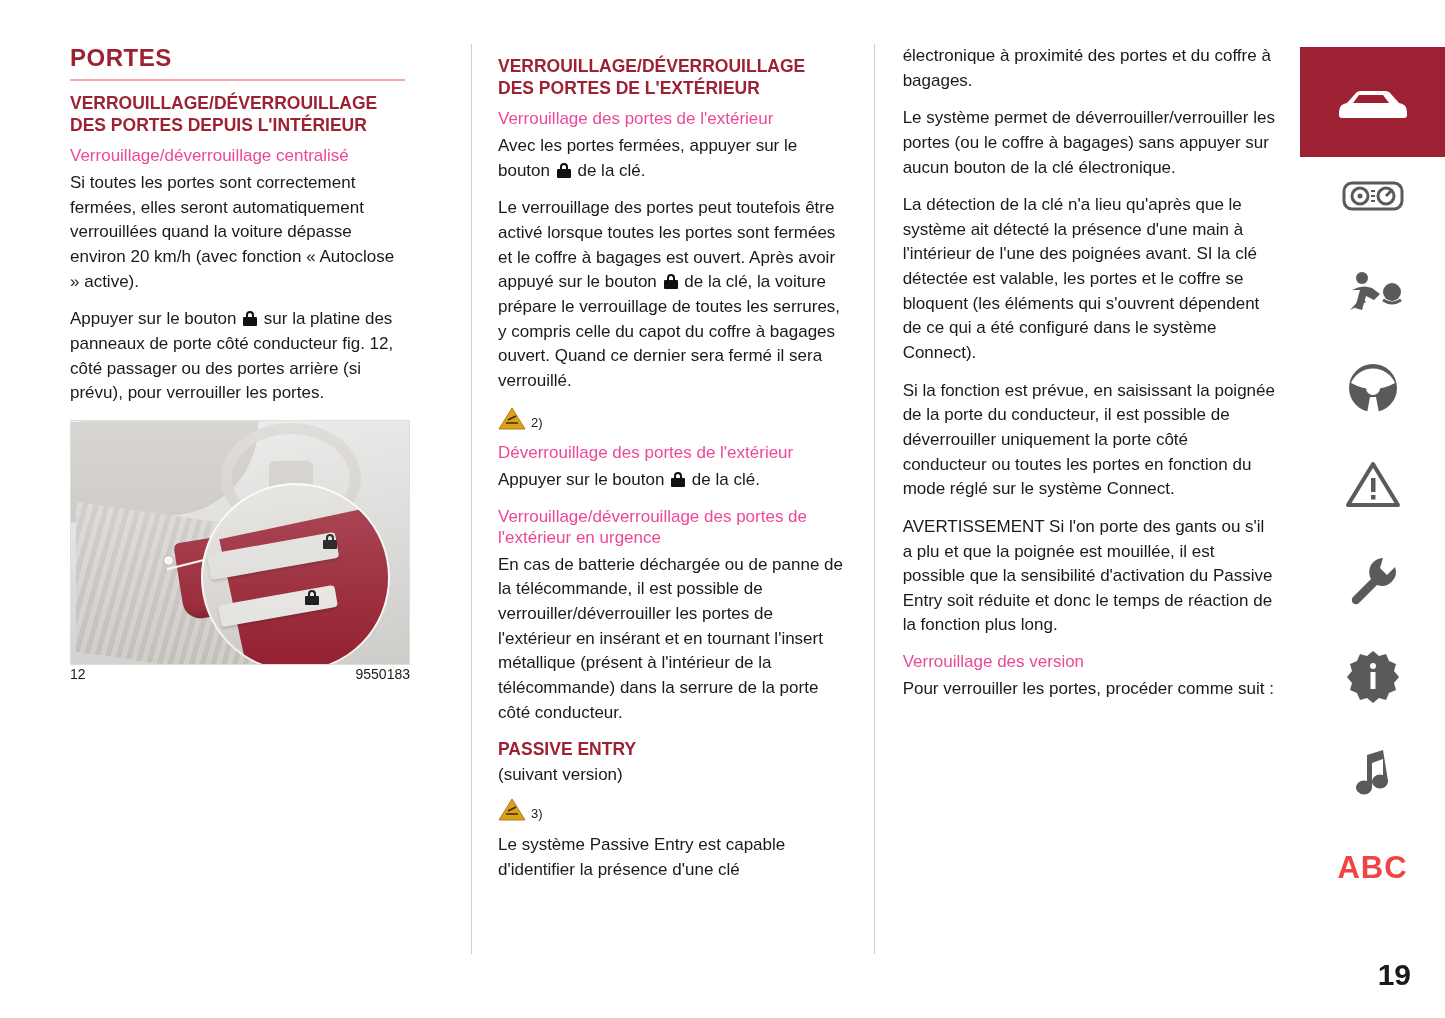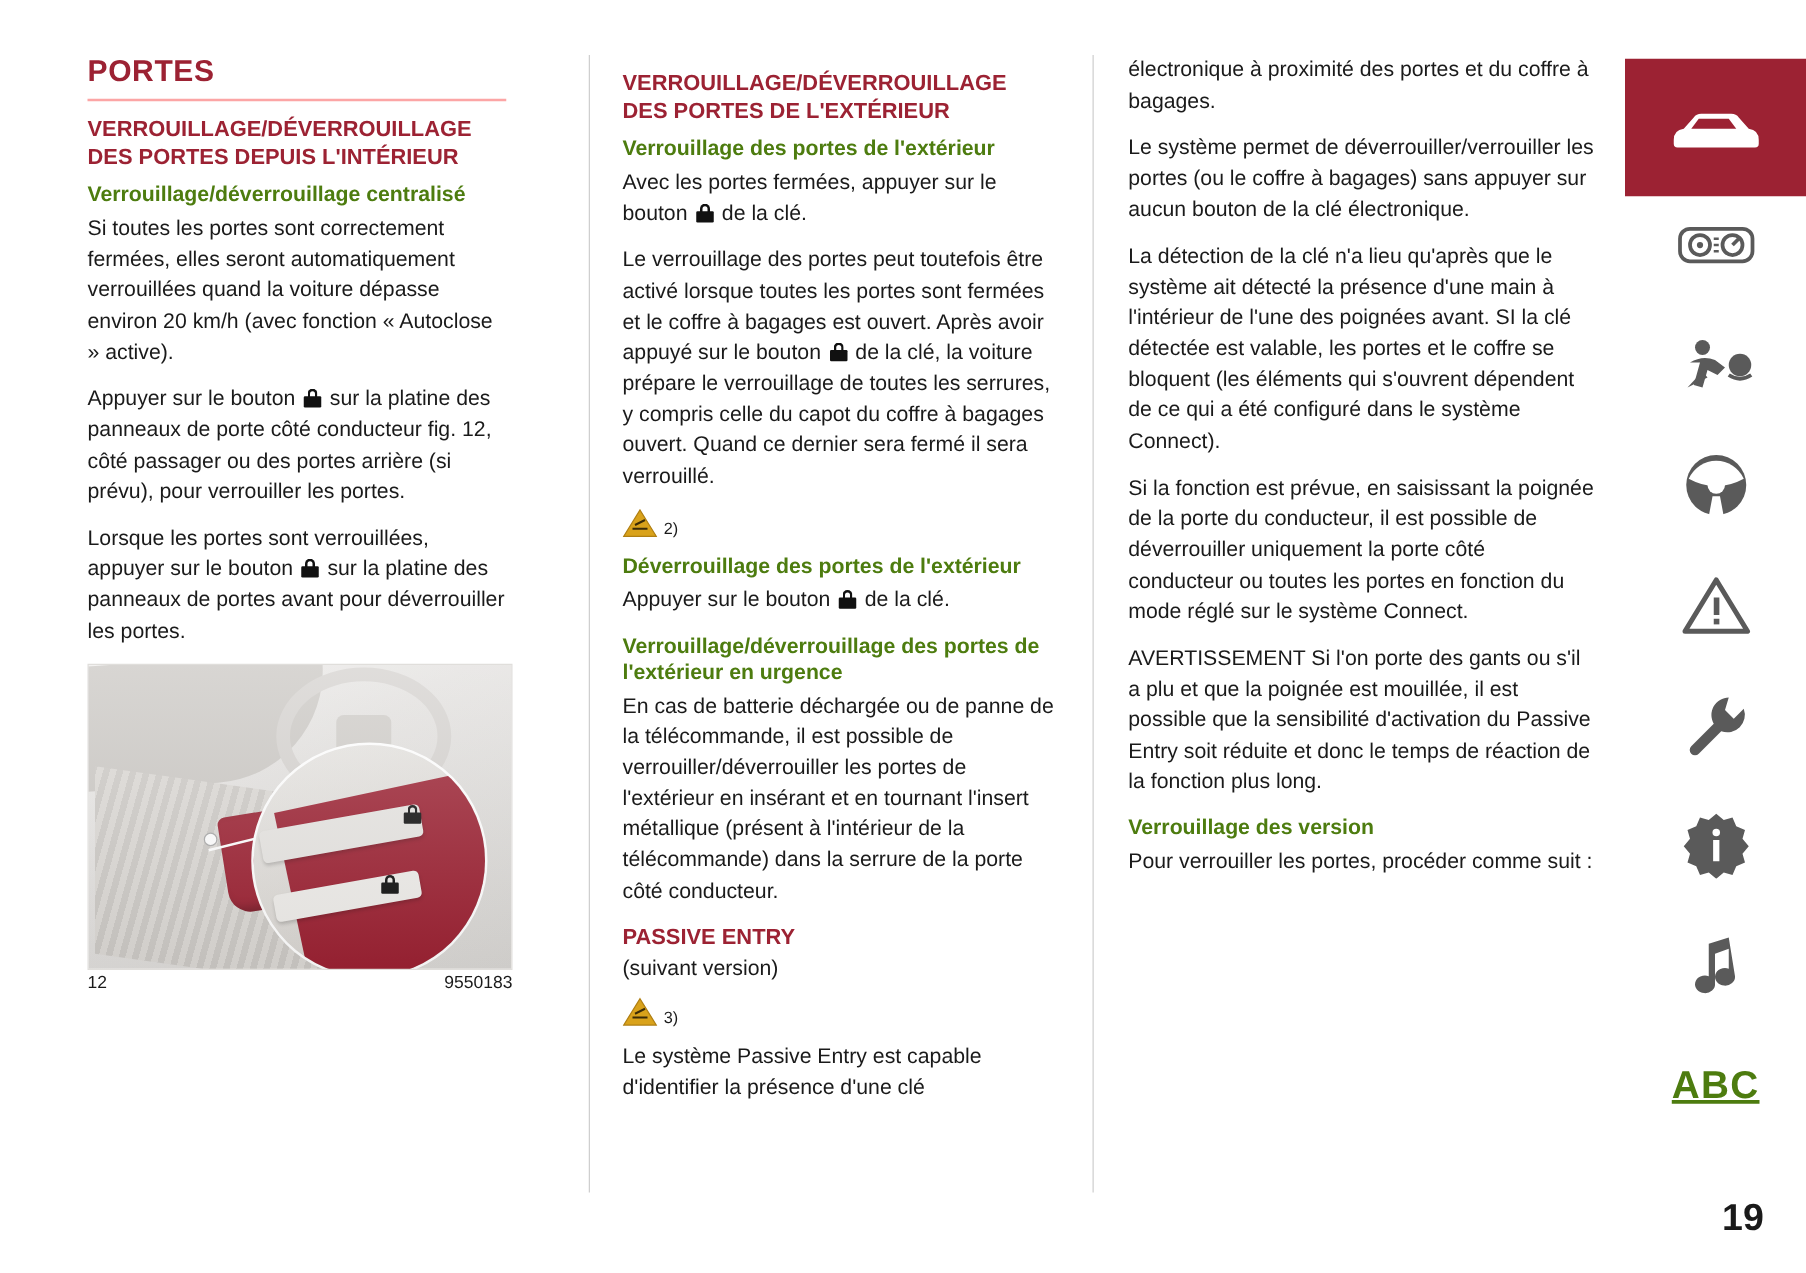--- a/index.html
+++ b/index.html
@@ -58,22 +58,21 @@
     height: 52px;
     display: flex;
     align-items: center;
     justify-content: center;
     color: #5a5a5a;
   }
   .rail-abc {
     font-size: 31px;
     font-weight: bold;
     letter-spacing: 1px;
-    color: #4d7c0f;
-    text-decoration: underline;
+    color: #ef4444;
   }
   .page-number {
     position: absolute;
     right: 34px;
     bottom: 26px;
     font-size: 30px;
     font-weight: bold;
     color: #1a1a1a;
   }
 
@@ -110,22 +109,22 @@
   h2.red-head {
     font-size: 17.5px;
     font-weight: bold;
     color: #9c2233;
     margin: 13px 0 2px 0;
     line-height: 1.27;
   }
   h2.red-head.first { margin-top: 11px; }
   h3.red-sub {
     font-size: 17px;
-    font-weight: bold;
-    color: #4d7c0f;
+    font-weight: normal;
+    color: #ec4899;
     margin: 9px 0 4px 0;
     line-height: 1.27;
   }
   p {
     font-size: 17px;
     line-height: 1.45;
     margin: 0 0 13px 0;
     color: #1a1a1a;
   }
   p.tight { margin-bottom: 10px; }
@@ -322,25 +321,20 @@
       <h3 class="red-sub">Verrouillage/déverrouillage centralisé</h3>
 
       <p>Si toutes les portes sont correctement fermées, elles seront automatiquement verrouillées quand la voiture dépasse environ 20 km/h (avec fonction « Autoclose » active).</p>
 
       <p>
         <span>Appuyer sur le bouton</span>
         <span class="lock-glyph"><span class="shackle"></span><span class="body"></span></span>
         <span>sur la platine des panneaux de porte côté conducteur fig. 12, côté passager ou des portes arrière (si prévu), pour verrouiller les portes.</span>
       </p>
 
-      <p>
-        <span>Lorsque les portes sont verrouillées, appuyer sur le bouton</span>
-        <span class="lock-glyph"><span class="shackle"></span><span class="body"></span></span>
-        <span>sur la platine des panneaux de portes avant pour déverrouiller les portes.</span>
-      </p>
 
       <div class="figure">
         <div class="fig-img">
           <div class="f-dash"></div>
           <div class="f-wheel"></div>
           <div class="f-panel"></div>
           <div class="f-handle"></div>
           <div class="f-dot"></div>
           <div class="f-leader"></div>
           <div class="f-circle">

